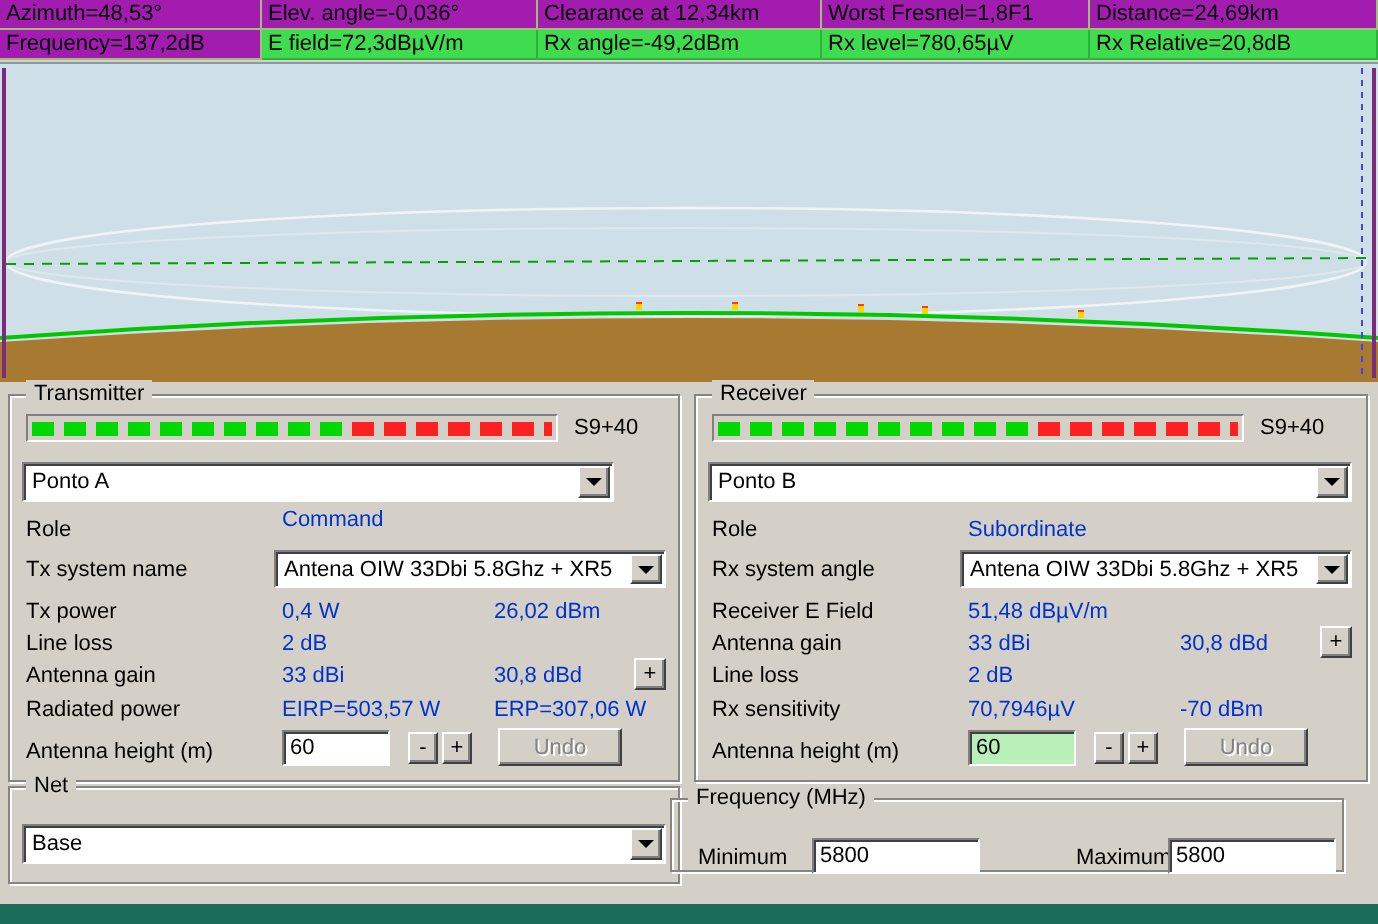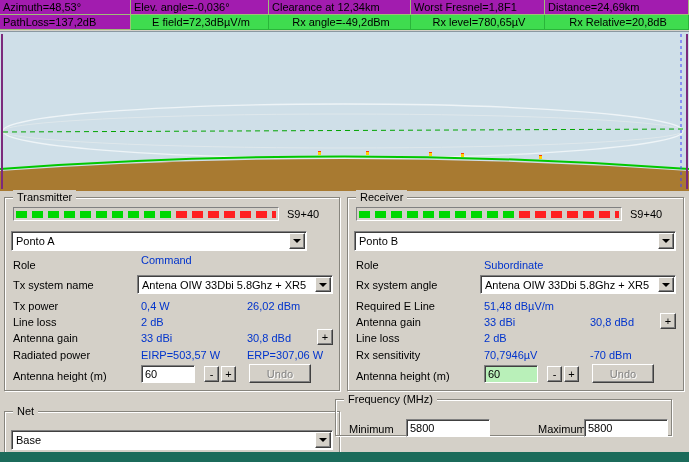--- a/index.html
+++ b/index.html
@@ -7,21 +7,21 @@
   .screen {
     position:relative; width:689px; height:462px; background:#d4d0c8;
     font-family:"Liberation Sans", sans-serif; font-size:11px; color:#000; overflow:hidden;
   }
   
   .status-row { position:absolute; left:0; width:689px; height:15px; display:flex; }
   .scell {
     height:15px; line-height:15px; padding-left:3px; white-space:nowrap; overflow:hidden;
     background:#a21caf; border-right:1px solid #9fbf77; border-bottom:1px solid #9fbf77;
   }
-  .scell.bright { background:#3fdc4f; border-right-color:#2ab53a; border-bottom-color:#2ab53a;text-align:center; }
+  .scell.bright { background:#3fdc4f; border-right-color:#2ab53a; border-bottom-color:#2ab53a; }
   .w0{width:131px}.w1{width:138px}.w2{width:142px}.w3{width:134px}.w4{width:144px}
   
   .profile { position:absolute; left:0; top:31px; width:689px; height:160px; background:#cfdfe8; border-top:1px solid #8a98a0; }
   
   .groupbox { position:absolute; border:1px solid #87857e; box-shadow:1px 1px 0 #ffffff, inset 1px 1px 0 #ffffff; }
   .legend { position:absolute; top:-8px; left:8px; background:#d4d0c8; padding:0 4px; line-height:14px; height:14px; white-space:nowrap; }
   .label { position:absolute; white-space:nowrap; color:#000; }
   .value { position:absolute; white-space:nowrap; color:#0033cc; }
   
   .meter { position:absolute; height:14px; background:#d4d0c8; border:1px solid; border-color:#808080 #fff #fff #808080; }
@@ -50,21 +50,21 @@
 <div class="screen">
 
   <div class="status-row" style="top:0">
     <div class="scell w0">Azimuth=48,53°</div>
     <div class="scell w1">Elev. angle=-0,036°</div>
     <div class="scell w2">Clearance at 12,34km</div>
     <div class="scell w3">Worst Fresnel=1,8F1</div>
     <div class="scell w4">Distance=24,69km</div>
   </div>
   <div class="status-row" style="top:15px">
-    <div class="scell w0">PathLoss=137,2dB</div>
+    <div class="scell w0">Frequency=137,2dB</div>
     <div class="scell w1 bright">E field=72,3dBµV/m</div>
     <div class="scell w2 bright">Rx angle=-49,2dBm</div>
     <div class="scell w3 bright">Rx level=780,65µV</div>
     <div class="scell w4 bright">Rx Relative=20,8dB</div>
   </div>
 
   <div class="profile">
     <svg width="689" height="159" viewBox="0 0 689 159">
       <ellipse cx="343" cy="99" rx="340" ry="27" fill="none" stroke="#eef4f7" stroke-width="1.3"></ellipse>
       <ellipse cx="343" cy="99" rx="340" ry="17" fill="none" stroke="#dfe8ec" stroke-width="1"></ellipse>
@@ -157,21 +157,21 @@
     <span class="value" style="left:136px;top:61px">Subordinate</span>
 
     <span class="label" style="left:8px;top:81px">Rx system angle</span>
     <div class="combo" style="left:132px;top:77px;width:196px;height:19px">
       <span class="combo-text">Antena OIW 33Dbi 5.8Ghz + XR5</span>
       <span class="combo-btn">
           <span class="arrow"></span>
         </span>
     </div>
 
-    <span class="label" style="left:8px;top:102px">Required E Line</span>
+    <span class="label" style="left:8px;top:102px">Receiver E Field</span>
     <span class="value" style="left:136px;top:102px">51,48 dBµV/m</span>
 
     <span class="label" style="left:8px;top:118px">Antenna gain</span>
     <span class="value" style="left:136px;top:118px">33 dBi</span>
     <span class="value" style="left:242px;top:118px">30,8 dBd</span>
     <button class="btn" style="left:312px;top:115px;width:16px;height:16px">+</button>
 
     <span class="label" style="left:8px;top:134px">Line loss</span>
     <span class="value" style="left:136px;top:134px">2 dB</span>
 
@@ -179,21 +179,21 @@
     <span class="value" style="left:136px;top:151px">70,7946µV</span>
     <span class="value" style="left:242px;top:151px">-70 dBm</span>
 
     <span class="label" style="left:8px;top:172px">Antenna height (m)</span>
     <input class="input changed" style="left: 136px; top: 167px; width: 54px; height: 18px;" value="60">
     <button class="btn" style="left:199px;top:168px;width:15px;height:16px">-</button>
     <button class="btn" style="left:216px;top:168px;width:15px;height:16px">+</button>
     <button class="btn disabled" style="left:244px;top:166px;width:62px;height:19px">Undo</button>
   </div>
 
-  <div class="groupbox" style="left:4px;top:411px;width:336px;height:49px">
+  <div class="groupbox" style="left:4px;top:393px;width:336px;height:49px">
     <span class="legend">Net</span>
     <div class="combo" style="left:6px;top:18px;width:322px;height:20px">
       <span class="combo-text">Base</span>
       <span class="combo-btn">
           <span class="arrow"></span>
         </span>
     </div>
   </div>
 
   <div class="groupbox" style="left:335px;top:399px;width:337px;height:37px">

